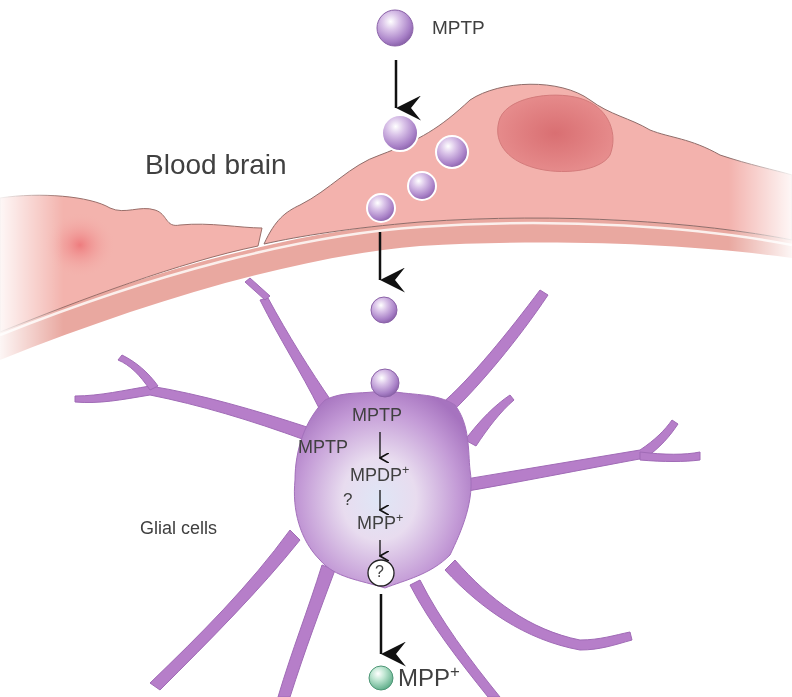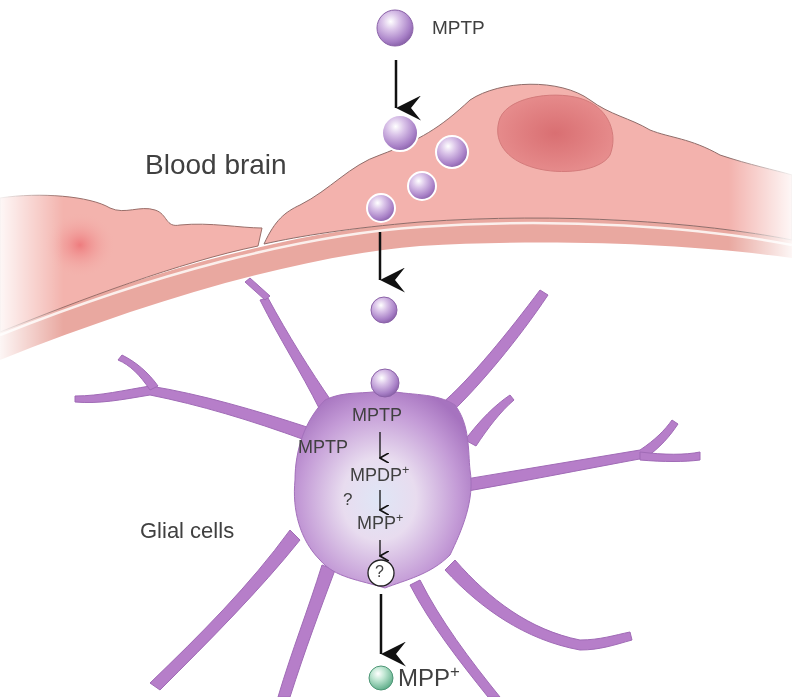--- a/index.html
+++ b/index.html
@@ -99,21 +99,21 @@
 
   <circle cx="381" cy="573" r="13" fill="#ffffff" stroke="#222" stroke-width="1.3"></circle>
 </svg>
 
 <div class="lbl" style="left:432px; top:17px; font-size:19px;">MPTP</div>
 
 <div class="lbl center" style="left:145px; top:150px; font-size:28px; line-height:29px;">
   <div>Blood brain</div>
 </div>
 
-<div class="lbl" style="left:140px; top:518px; font-size:22px;">Glial cells</div>
+<div class="lbl" style="left:140px; top:518px; font-size:18px;">Glial cells</div>
 
 <div class="lbl" style="left:352px; top:405px; font-size:18px;">MPTP</div>
 <div class="lbl" style="left:298px; top:437px; font-size:18px;">MPTP</div>
 <div class="lbl" style="left:350px; top:465px; font-size:18px;text-align:right;">
   <span>MPDP</span><sup>+</sup>
 </div>
 <div class="lbl" style="left:343px; top:490px; font-size:17px;">?</div>
 <div class="lbl" style="left:357px; top:513px; font-size:18px;">
   <span>MPP</span><sup>+</sup>
 </div>

